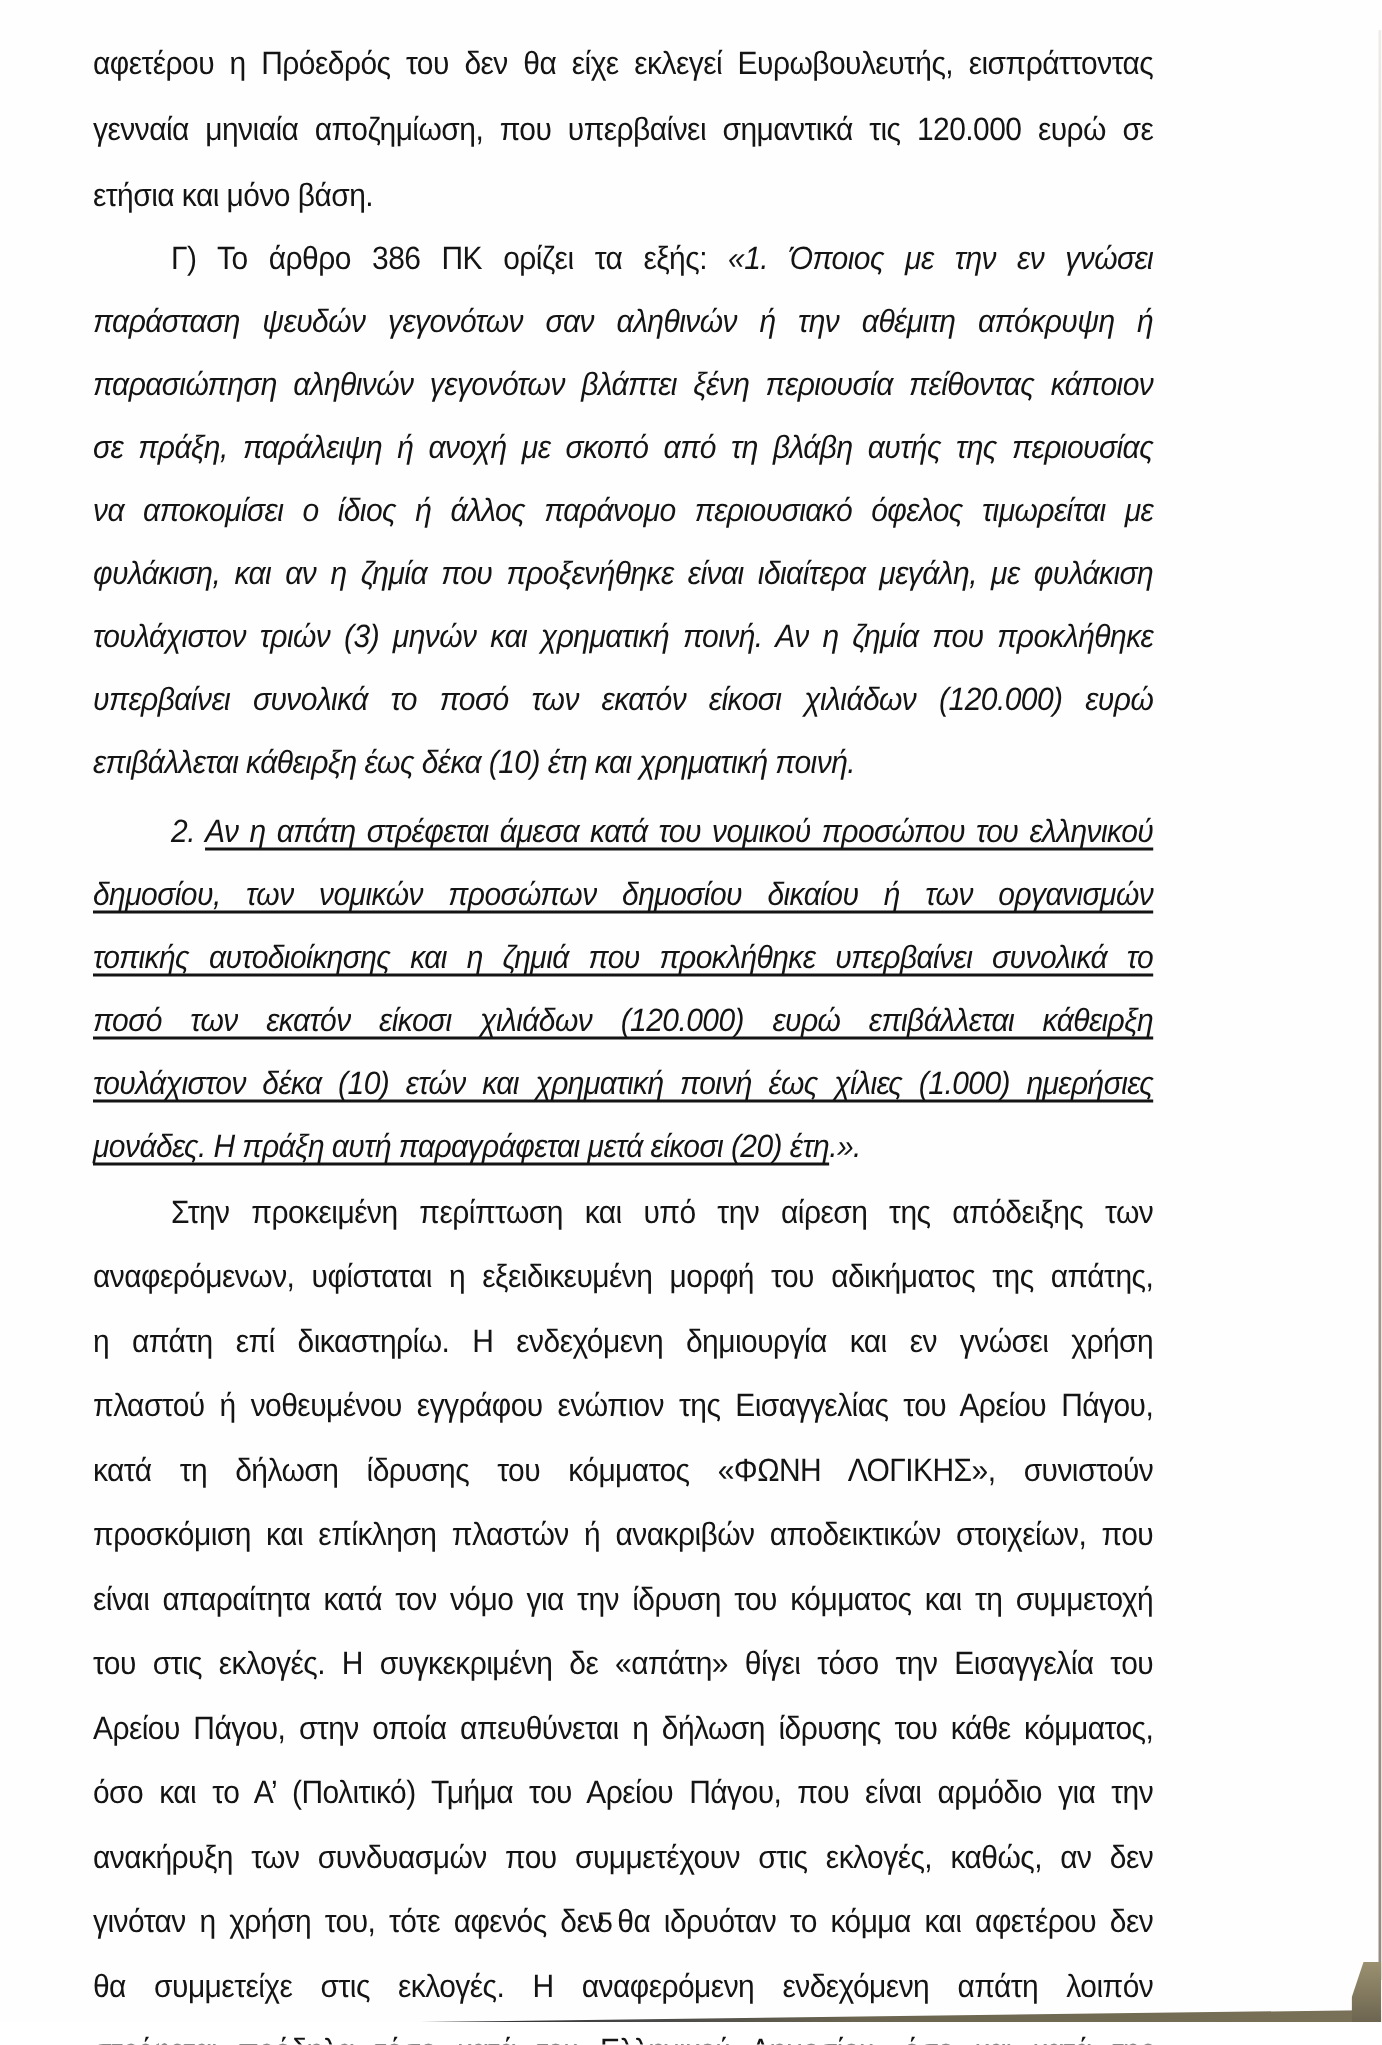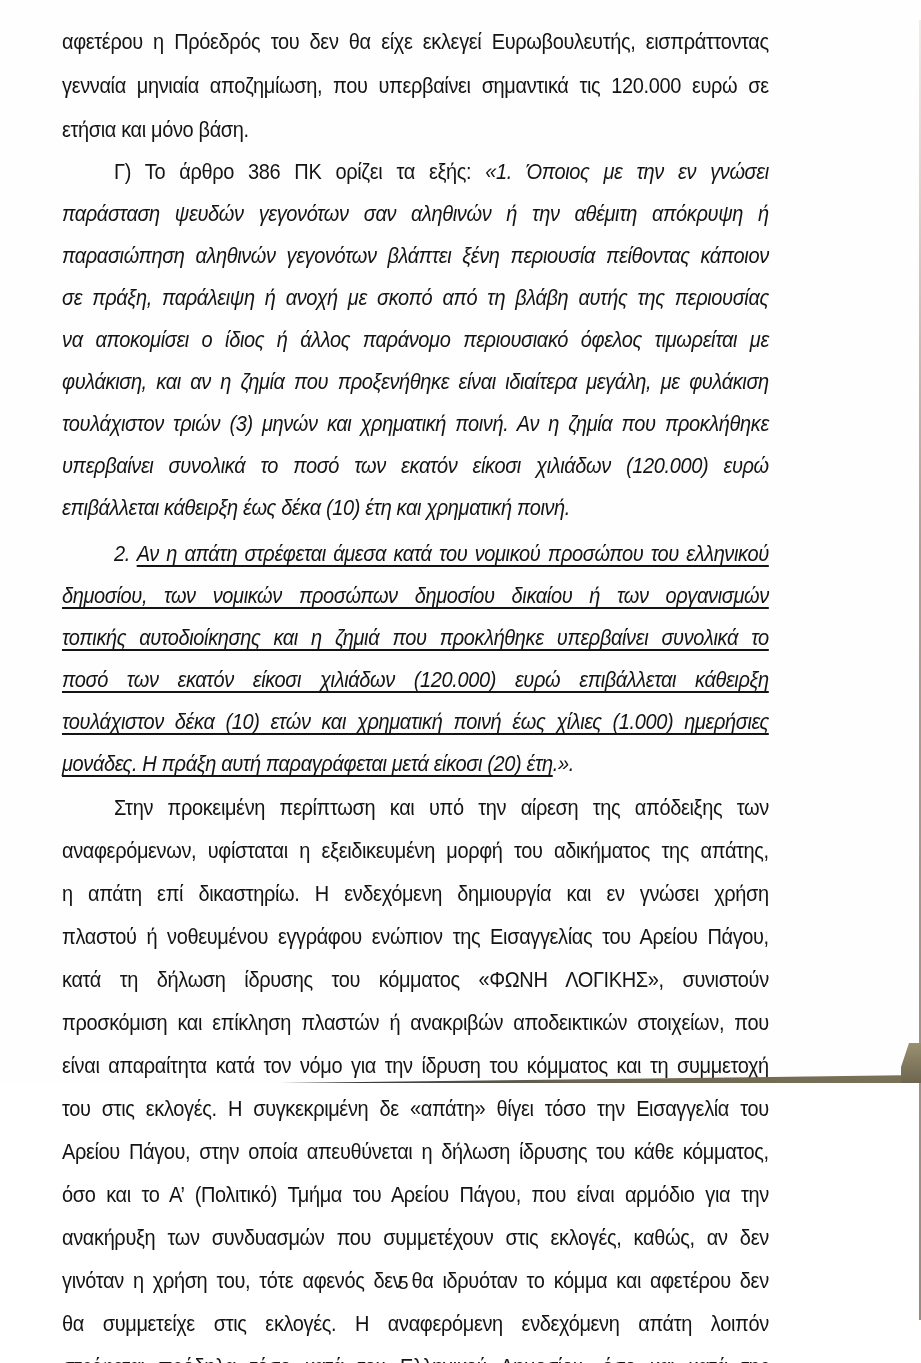--- a/index.html
+++ b/index.html
@@ -4,21 +4,21 @@
   <style>
     html, body { margin: 0; padding: 0; }
     body {
       width: 921px; height: 1363px; overflow: hidden;
       background: #ffffff;
       position: relative;
       font-family: "Liberation Sans", sans-serif;
       color: #141414;
     }
     .page {
-      position: absolute; left: 0; top: 0; width: 921px; height: 1083px;
+      position: absolute; left: 0; top: 0; width: 921px; height: 1348px;
       background: #fefefe;
     }
     .right-edge {
       position: absolute; right: 0; top: 20px; width: 2px; height: 1300px;
       background: linear-gradient(to bottom, #e8e4e0, #8a7a6a 40%, #6b5a4a);
       opacity: .7;
     }
     .bottom-edge {
       position: absolute; left: 280px; bottom: 0; width: 641px; height: 10px;
       background: linear-gradient(to right, #2a2a33 0%, #4a4a48 25%, #6a6450 45%, #7a7258 100%);

